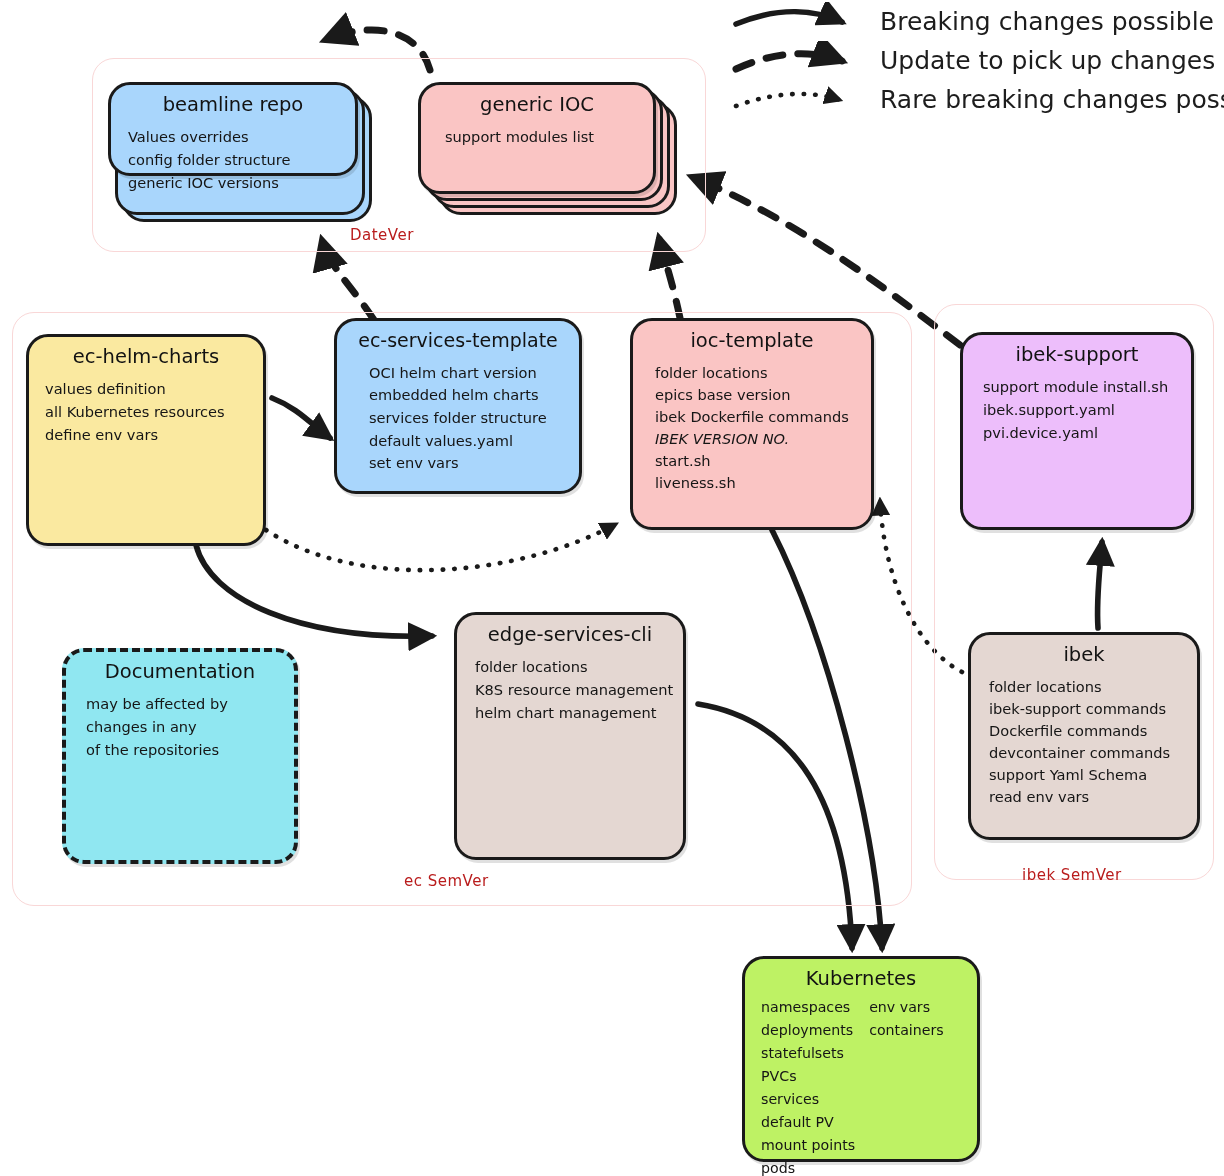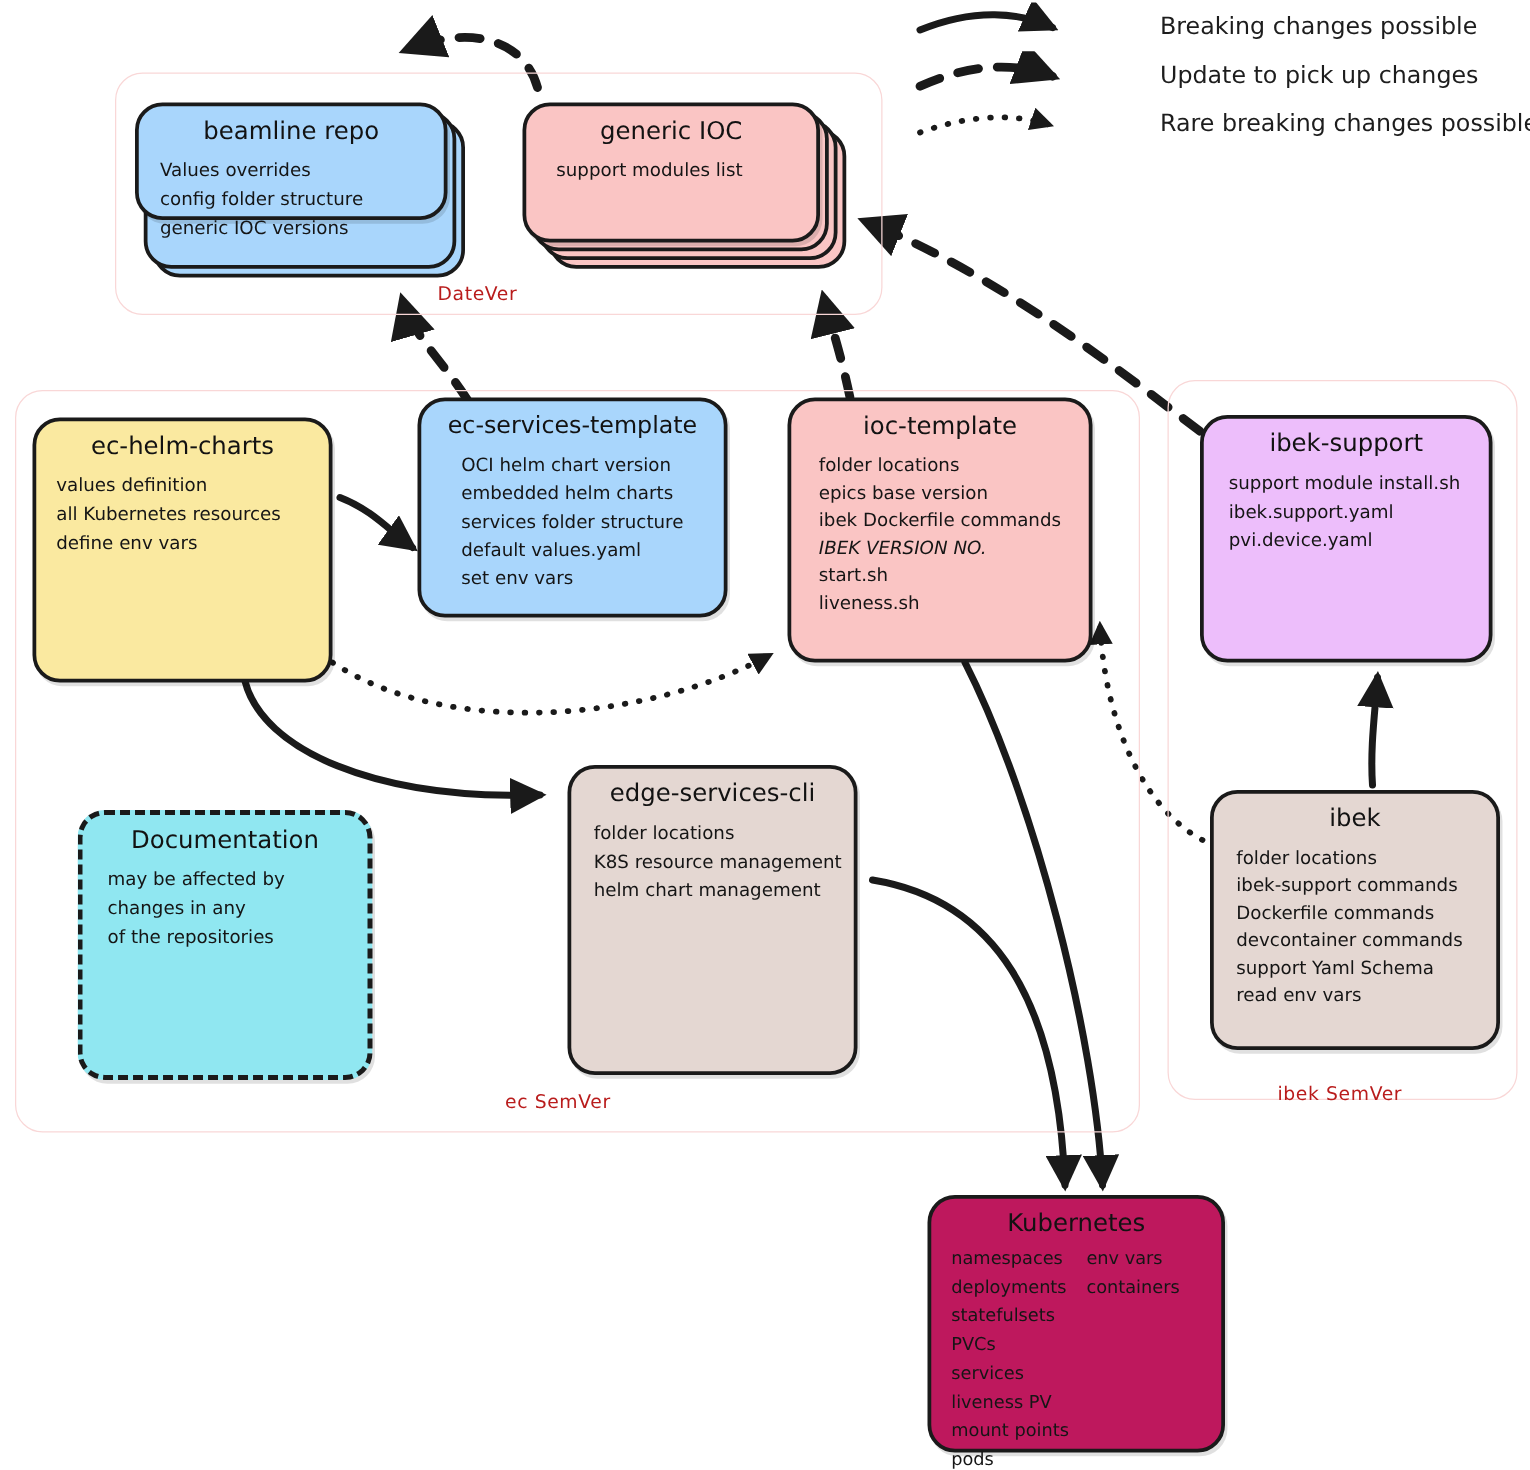--- a/index.html
+++ b/index.html
@@ -30,22 +30,22 @@
   .stack .layer{position:absolute;border:3.4px solid #1a1a1a;border-radius:22px;box-sizing:border-box;}
 
   
   .k8s-cols{display:flex;gap:14px;margin-top:6px;padding-left:16px;}
   .k8s-cols .col{font-size:14.2px;line-height:1.62;color:#151515;}
   .k8s-cols .col .ln{white-space:nowrap;}
 
   
   #legend{position:absolute;left:730px;top:2px;width:490px;}
   .leg-row{position:relative;height:39px;}
-  .leg-row .lbl{position:absolute;left:150px;top:0;font-size:19px;color:#1d1d1d;
-      white-space:nowrap;line-height:39px;margin-left:48px;}
+  .leg-row .lbl{position:absolute;left:150px;top:0;font-size:25px;color:#1d1d1d;
+      white-space:nowrap;line-height:39px;}
   .leg-row svg{position:absolute;left:0;top:0;}
 </style>
 </head>
 <body>
 
 <div id="stage">
 
   <svg id="arrows" viewBox="0 0 1224 1176">
     <defs>
       <marker id="ah" viewBox="0 0 10 10" refX="8.2" refY="5" markerWidth="5.2" markerHeight="5.2" orient="auto-start-reverse">
@@ -177,30 +177,30 @@
     <div class="body" style="padding-left:18px;line-height:1.5;">
       <div class="ln">folder locations</div>
       <div class="ln">ibek-support commands</div>
       <div class="ln">Dockerfile commands</div>
       <div class="ln">devcontainer commands</div>
       <div class="ln">support Yaml Schema</div>
       <div class="ln">read env vars</div>
     </div>
   </div>
 
-  <div class="node" style="left:742px;top:956px;width:238px;height:206px;background:#be185d;">
+  <div class="node" style="left:742px;top:956px;width:238px;height:206px;background:#bef264;">
     <div class="title">Kubernetes</div>
     <div class="k8s-cols">
       <div class="col">
         <div class="ln">namespaces</div>
         <div class="ln">deployments</div>
         <div class="ln">statefulsets</div>
         <div class="ln">PVCs</div>
         <div class="ln">services</div>
-        <div class="ln">liveness PV</div>
+        <div class="ln">default PV</div>
         <div class="ln">mount points</div>
         <div class="ln">pods</div>
       </div>
       <div class="col">
         <div class="ln">env vars</div>
         <div class="ln">containers</div>
       </div>
     </div>
   </div>
 

